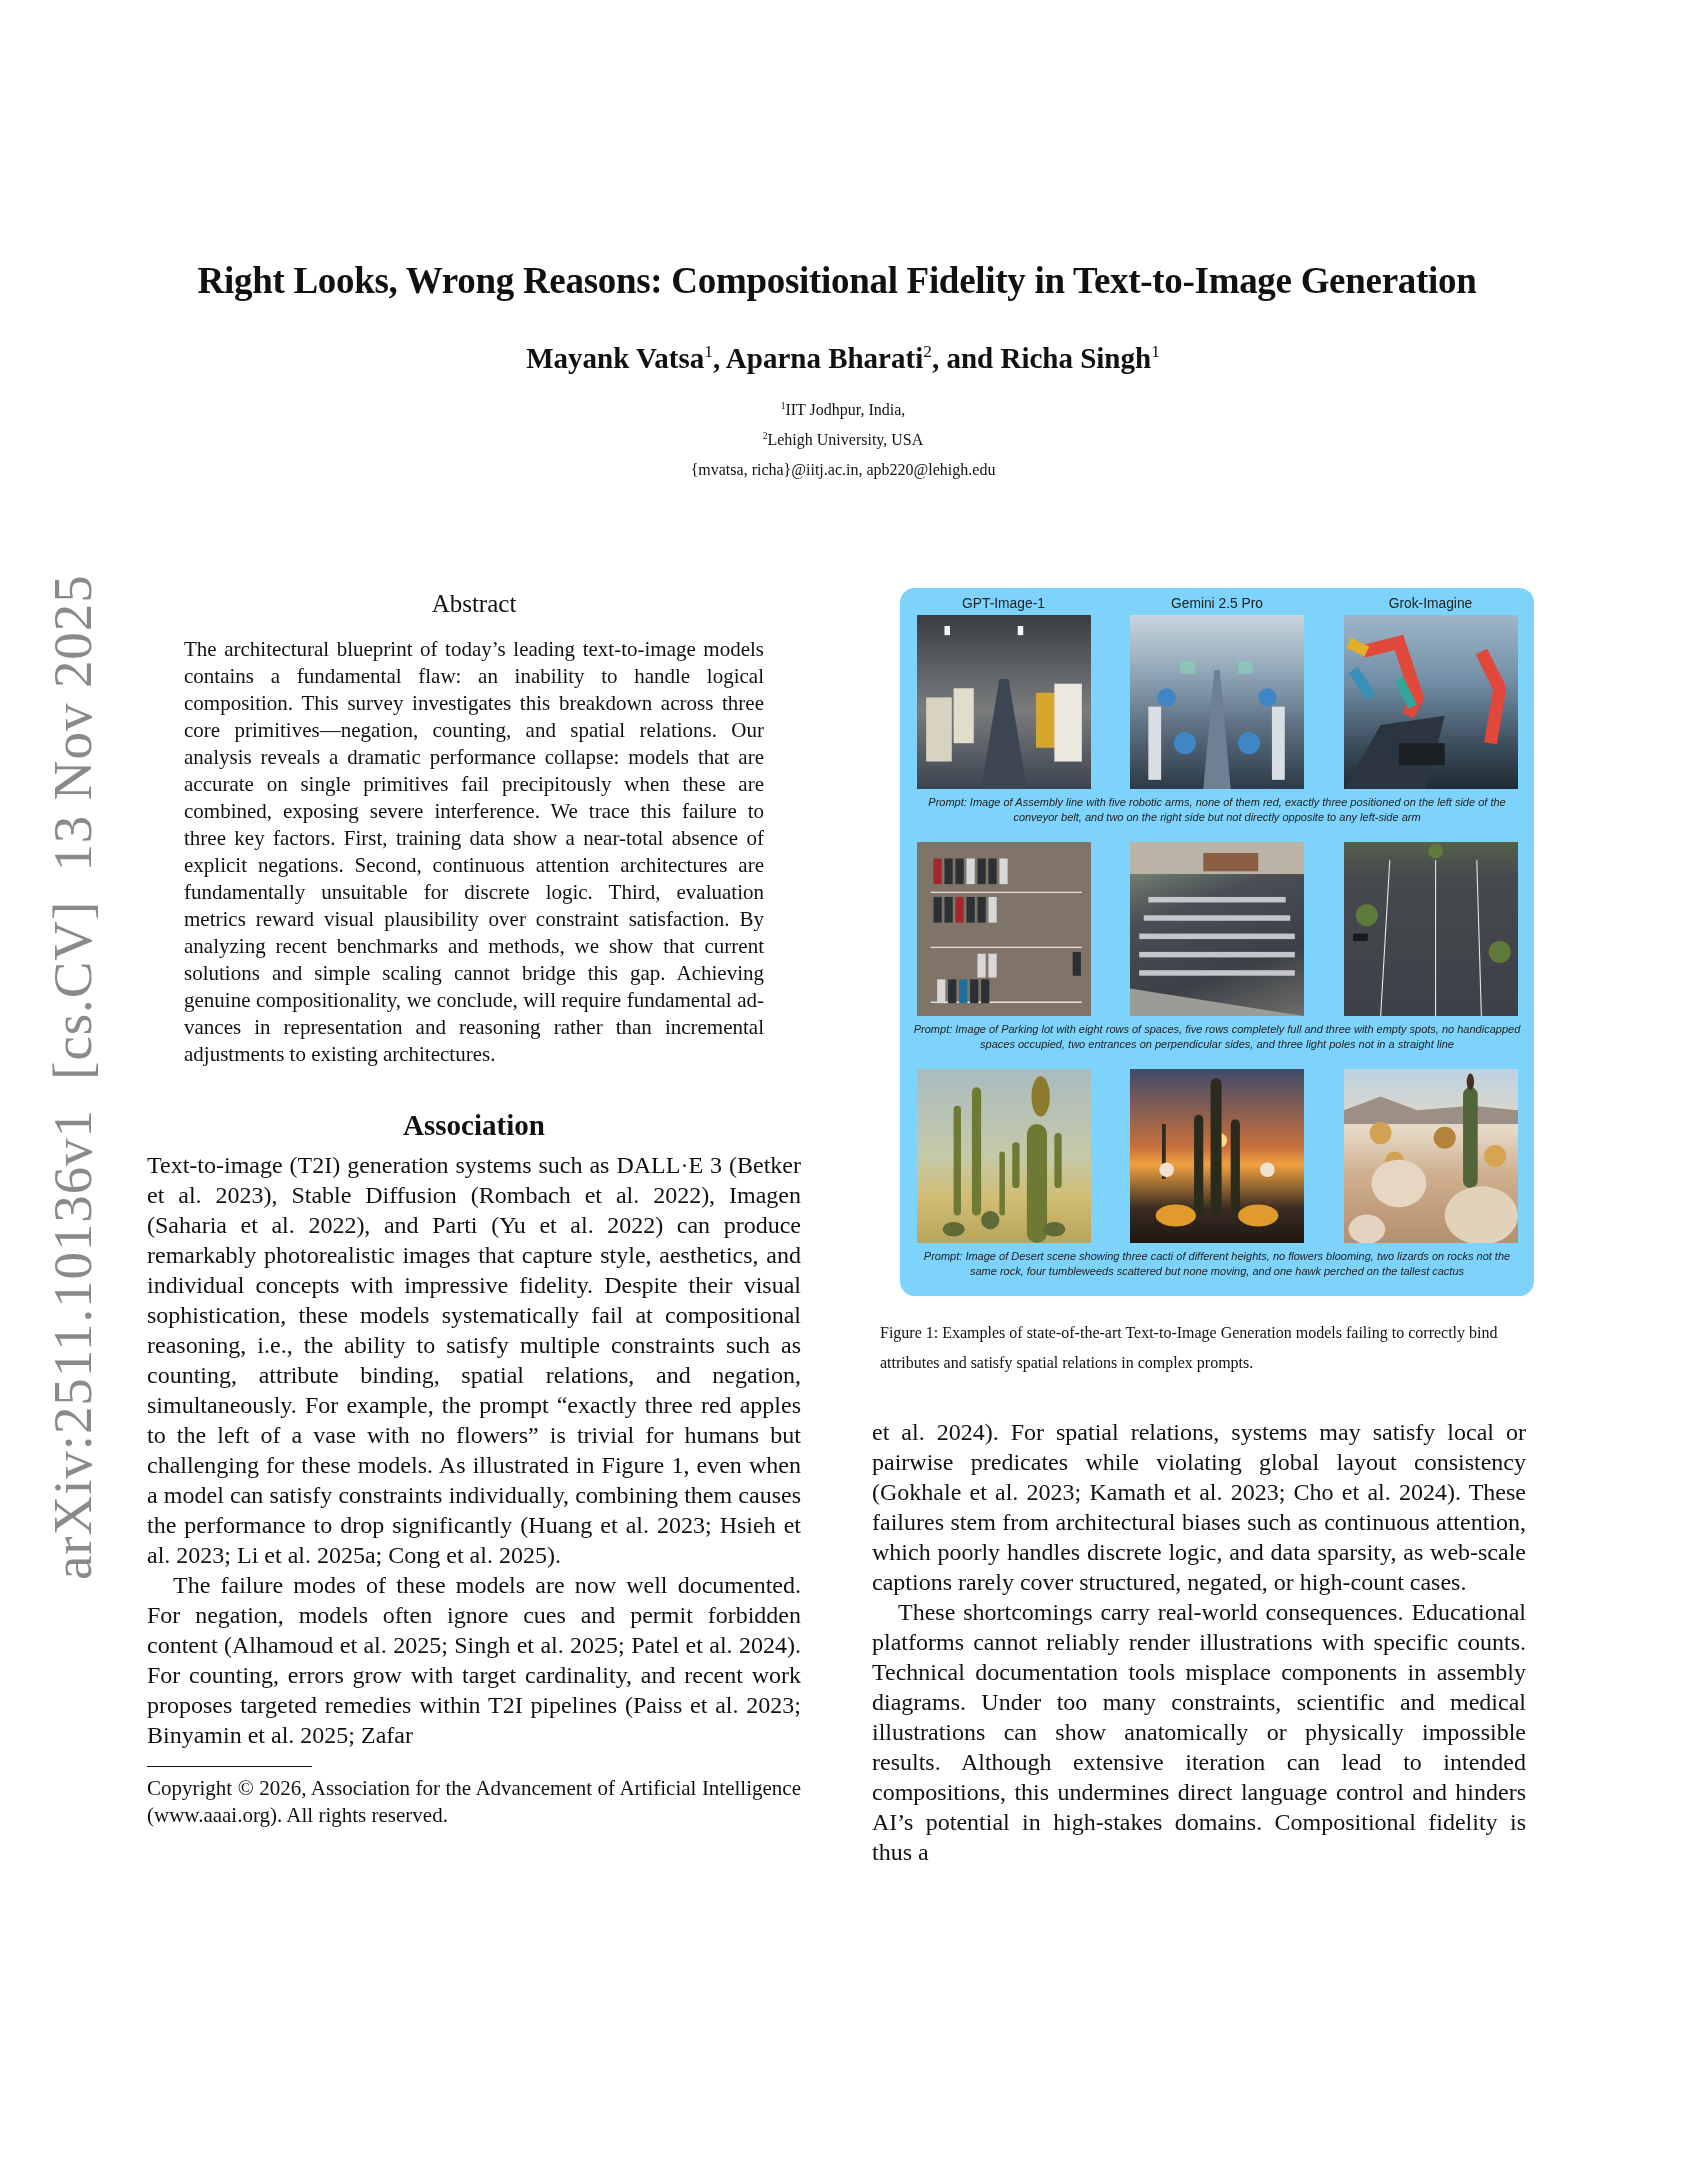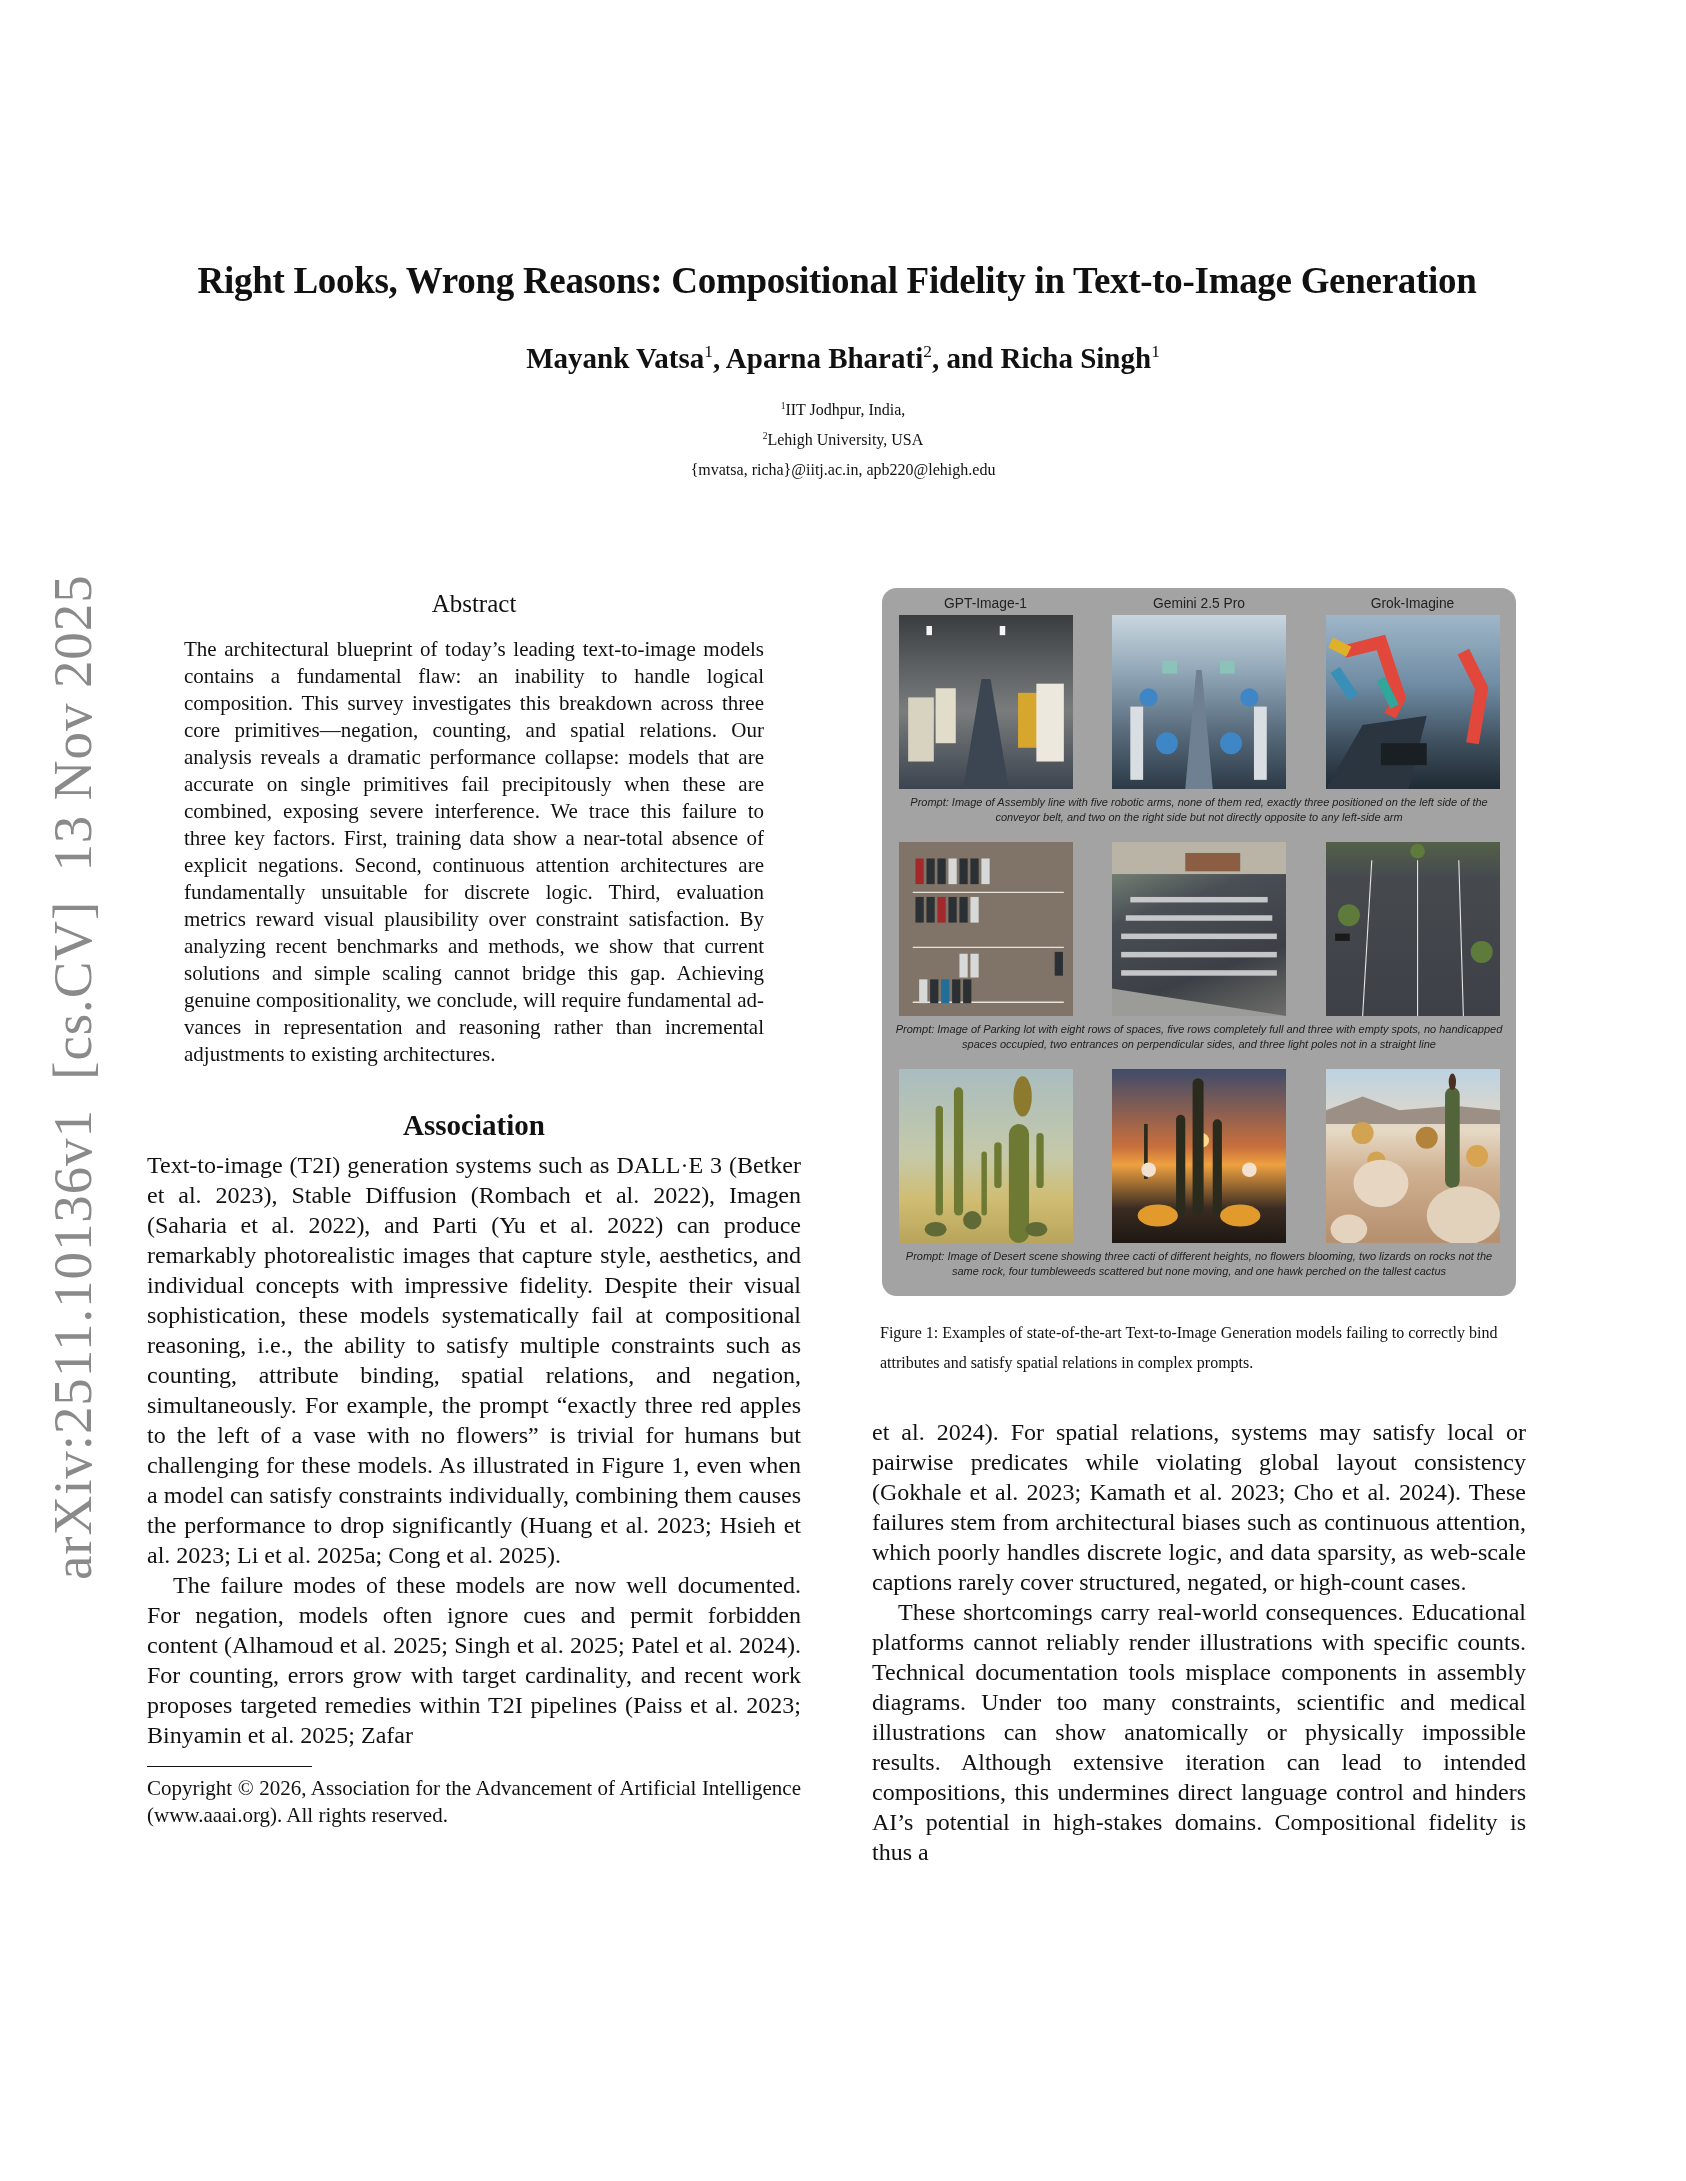--- a/index.html
+++ b/index.html
@@ -32,22 +32,22 @@
   .abstract-body {
     margin: 0 37px; font-size: 21px; line-height: 27px; text-align: justify; hyphens: manual;
   }
   .section-head { text-align: center; font-weight: bold; font-size: 29px; margin: 40px 0 7.3px 0; line-height: 35px; }
   .para { font-size: 24px; line-height: 30px; text-align: justify; margin: 0; }
   .para.indent { text-indent: 26px; }
   .footnote-rule { width: 165px; border-top: 1.4px solid #111; margin: 16.5px 0 7.3px 0; }
   .footnote { font-size: 21px; line-height: 27.5px; text-align: justify; }
 
   .figure-panel {
-    background: #a3a3a3; border-radius: 14.7px; padding: 7.3px 0 13px 0;
-    width: 634px; margin-left: 10px;
+    background: #7dd3fc; border-radius: 14.7px; padding: 7.3px 0 13px 0;
+    width: 634px; margin-left: 28px;
   }
   .fig-labels { display: flex; justify-content: space-between; padding: 0 16.5px; }
   .fig-label {
     width: 174px; text-align: center; font-family: "Liberation Sans", sans-serif;
     font-size: 13.8px; color: #222; line-height: 18.4px; height: 20px;
   }
   .fig-row { display: flex; justify-content: space-between; padding: 0 16.5px; }
   .fig-img { width: 174px; height: 174px; position: relative; overflow: hidden; }
   .fig-prompt {
     font-family: "Liberation Sans", sans-serif; font-style: italic; font-size: 11px;

